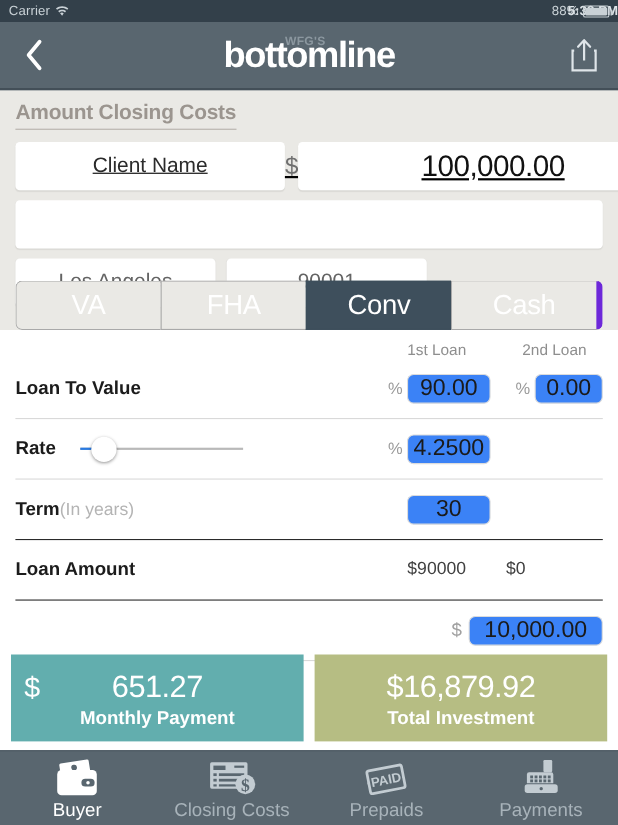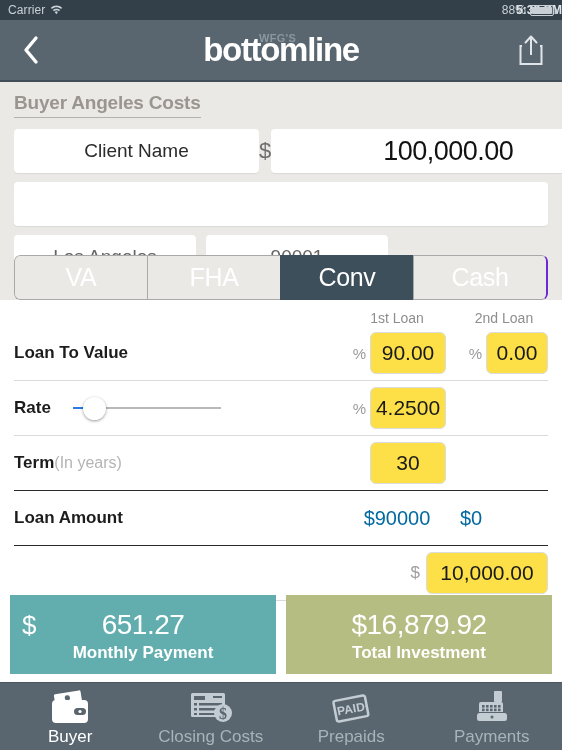--- a/index.html
+++ b/index.html
@@ -47,21 +47,21 @@
   }
   .nav-share { margin-left: auto; width: 62px; height: 62px;
                display: flex; align-items: center; justify-content: center; }
 
   
   .form-top { background: #eae9e5; padding: 10px 14px 0 14px; height: 222px; }
   .section-title {
     font-size: 19px; font-weight: bold; color: #9b958f; letter-spacing: -.2px;
     border-bottom: 1px solid #b6b1ab; display: inline-block; padding-bottom: 3px; margin-bottom: 11px;
   }
-  .row-1 { display: flex; align-items: center; gap: 0; margin-bottom: 9px; }
+  .row-1 { display: flex; align-items: center; gap: 0; margin-bottom: 9px; text-decoration: underline; }
   .inp {
     background: #ffffff; border: none; border-radius: 4px; height: 44px;
     font-family: "Liberation Sans", sans-serif;
     box-shadow: 0 1px 1px rgba(0,0,0,.07);
   }
   .inp-name { width: 245px; font-size: 19px; color: #2b2b2b; text-align: center; }
   .dollar-lg { width: 34px; text-align: center; font-size: 22px; color: #6f6f6f; }
   .inp-price { flex: 1; font-size: 27px; color: #111; text-align: center; letter-spacing: -.5px; }
   .inp-address { width: 100%; height: 44px; margin-bottom: 9px; font-size: 18px; padding: 0 14px; }
   .row-2 { display: flex; gap: 10px; }
@@ -70,50 +70,50 @@
 
   
   .segmented { position: absolute; left: 14px; right: 14px; top: 255px;
                display: flex; height: 45px; border-radius: 6px; overflow: hidden; }
   .seg {
     flex: 1; display: flex; align-items: center; justify-content: center;
     font-size: 25px; color: #ffffff; background: #eae9e5;
     border: 1px solid #a9a9a9; border-right: none; letter-spacing: -.3px;
   }
   .seg:first-child { border-radius: 6px 0 0 6px; }
-  .seg:last-child { border-right: 2px solid #6d28d9; border-radius: 0 6px 6px 0; }
+  .seg:last-child { border-right: 6px solid #6d28d9; border-radius: 0 6px 6px 0; }
   .seg.active { background: #3e4f5c; border-color: #3e4f5c; color: #ffffff; }
 
   
   .details { position: absolute; left: 0; right: 0; top: 300px; bottom: 68px;
              background: #ffffff; padding: 0 14px; }
   .col-heads { display: flex; justify-content: flex-end; height: 26px; align-items: flex-end; }
   .col-head { font-size: 14px; color: #8e8e8e; text-align: center; }
   .col-head.first { width: 98px; margin-right: 14px; }
   .col-head.second { width: 88px; }
 
   .drow { display: flex; align-items: center; border-bottom: 1px solid #d9d9d9; height: 55px; }
   .drow.thick { border-bottom: 1px solid #2a2a2a; }
   .dlabel { font-size: 17px; font-weight: bold; color: #1c1c1c; }
   .dlabel .sub { font-weight: normal; color: #b4b4b4; font-size: 16px; }
   .dspacer { flex: 1; }
   .pct { font-size: 15px; color: #9a9a9a; margin-right: 4px; }
   .cell {
-    border: 1px solid #dcdcdc; border-radius: 6px; height: 42px; background: #fde047;
+    border: 1px solid #dcdcdc; border-radius: 6px; height: 27px; background: #3b82f6;
     display: flex; align-items: center; justify-content: center;
     font-size: 21px; color: #1a1a1a;
   }
   .cell.w1 { width: 76px; }
   .cell.w2 { width: 62px; }
   .cell.w3 { width: 76px; }
   .grp { display: flex; align-items: center; }
   .grp.g1 { width: 98px; margin-right: 14px; justify-content: flex-end; }
   .grp.g2 { width: 88px; justify-content: flex-end; }
 
-  .amt { font-size: 20px; color: #0369a1; text-align: center; }
+  .amt { font-size: 16px; color: #404040; text-align: center; }
   .amt.a1 { width: 98px; margin-right: 14px; }
   .amt.a2 { width: 88px; text-align: left; }
 
   
   .slider { width: 148px; height: 30px; position: relative; margin-left: 22px; }
   .strack { position: absolute; top: 14px; left: 0; right: 0; height: 2px; background: #b9b9b9; }
   .sfill  { position: absolute; top: 14px; left: 0; width: 14px; height: 2px; background: #2a7ae2; }
   .sthumb { position: absolute; top: 4px; left: 10px; width: 23px; height: 23px; border-radius: 50%;
             background: #fff; box-shadow: 0 1px 3px rgba(0,0,0,.4); }
 
@@ -177,21 +177,21 @@
     <div class="nav-share">
       <svg width="26" height="32" viewBox="0 0 26 32">
         <path d="M4 12 H2.5 V30 H23.5 V12 H22" fill="none" stroke="#dfe5e9" stroke-width="2"></path>
         <line x1="13" y1="3" x2="13" y2="21" stroke="#dfe5e9" stroke-width="2"></line>
         <polyline points="7.5,8.5 13,2.5 18.5,8.5" fill="none" stroke="#dfe5e9" stroke-width="2" stroke-linecap="round" stroke-linejoin="round"></polyline>
       </svg>
     </div>
   </div>
 
   <div class="form-top">
-    <div class="section-title">Buyer Angeles Costs</div>
+    <div class="section-title">Amount Closing Costs</div>
 
     <div class="row-1">
       <input class="inp inp-name" type="text" value="Client Name" style="">
       <span class="dollar-lg">$</span>
       <input class="inp inp-price" type="text" value="100,000.00" style="">
     </div>
 
     <input class="inp inp-address" type="text" value="" style="">
 
     <div class="row-2">

